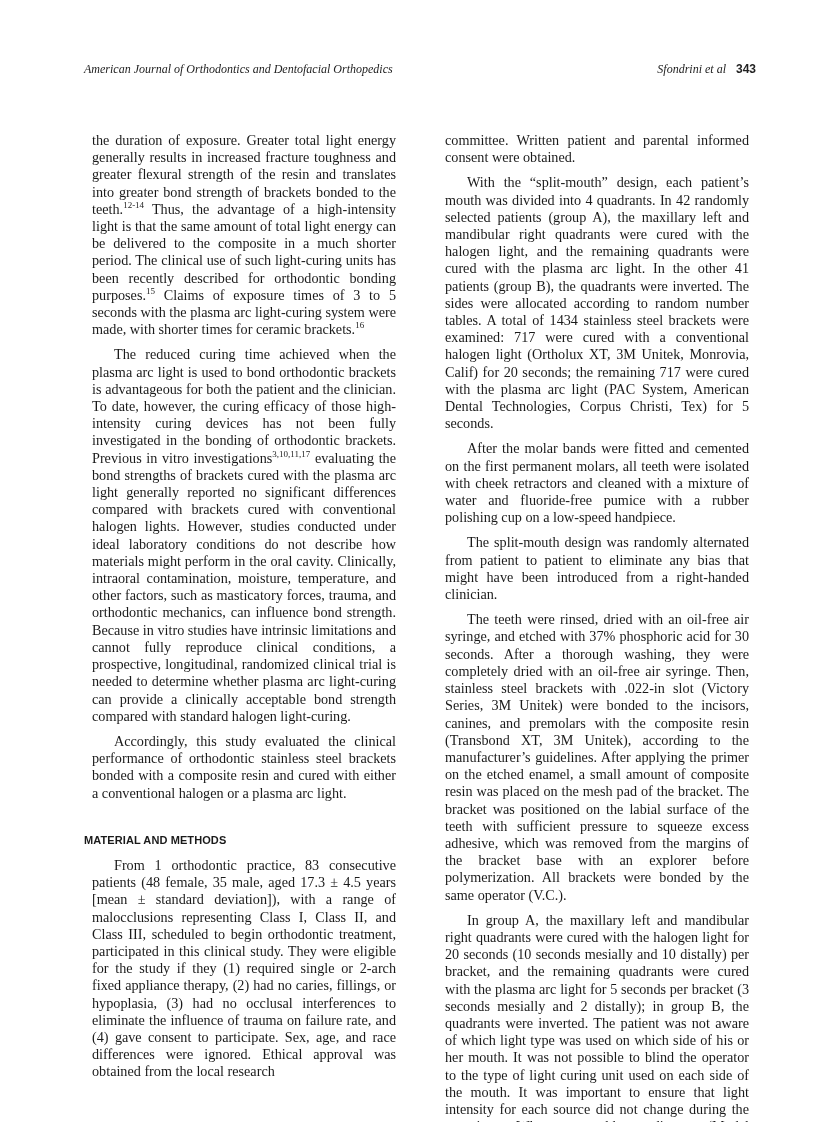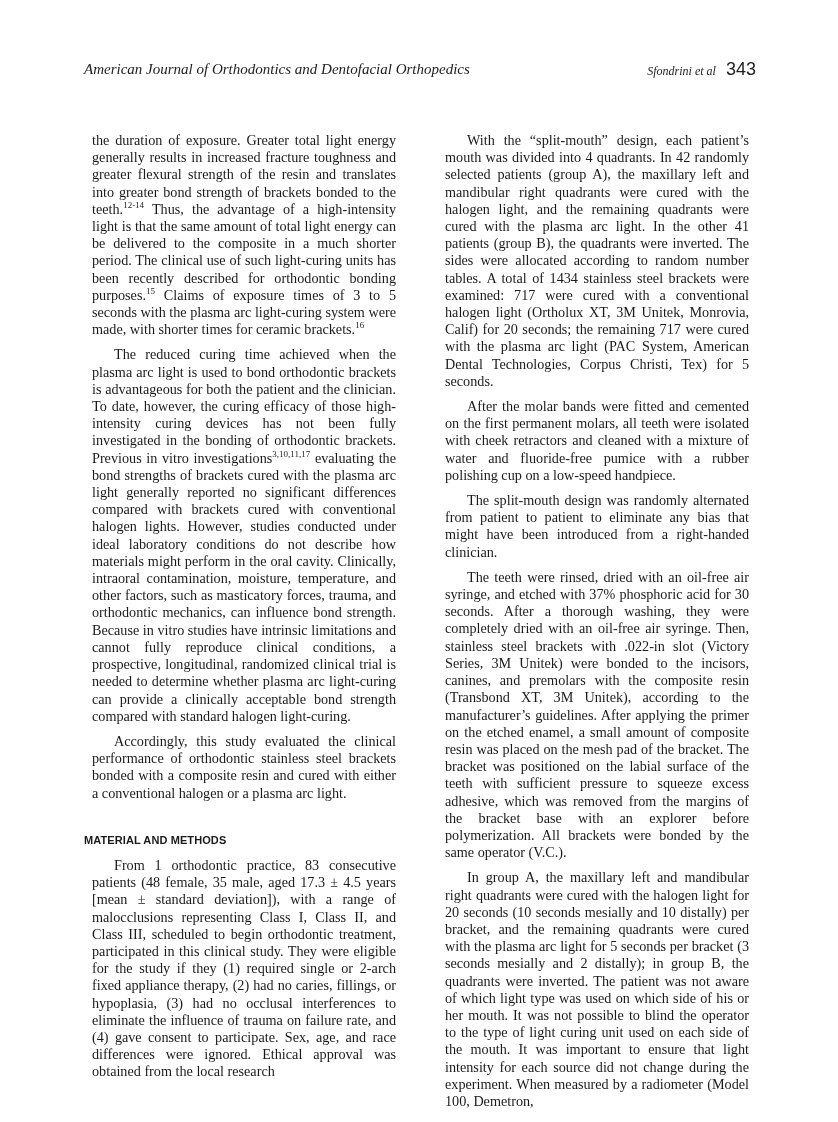--- a/index.html
+++ b/index.html
@@ -1,26 +1,26 @@
 <!DOCTYPE html>
 <html><head>
 <meta charset="utf-8">
 <style>
   html, body { margin: 0; padding: 0; background: #ffffff; }
   body { width: 838px; height: 1122px; position: relative; overflow: hidden; color: #1a1a1a; }
   .header-left {
     position: absolute; left: 84px; top: 62px;
-    font-family: "Liberation Serif", serif; font-style: italic; font-size: 15px; line-height: 15px; color: #222;
+    font-family: "Liberation Serif", serif; font-style: italic; font-size: 12px; line-height: 15px; color: #222;
   }
   .header-right {
     position: absolute; right: 82px; top: 62px;
     font-family: "Liberation Serif", serif; font-size: 12px; line-height: 15px; color: #222;
   }
   .header-right .author { font-style: italic; }
-  .header-right .page-num { font-family: "Liberation Sans", sans-serif; font-weight: normal; font-size: 18px; margin-left: 10px; margin-top: 17px; }
+  .header-right .page-num { font-family: "Liberation Sans", sans-serif; font-weight: bold; font-size: 12px; margin-left: 10px; margin-top: 17px; }
   .column {
     position: absolute; top: 124px; width: 320px;
     font-family: "Liberation Serif", serif; font-size: 14.2px; line-height: 17.2px;
     text-align: justify; color: #1a1a1a;
   }
   .col-left { left: 84px; }
   .col-right { left: 437px; }
   .column p { margin: 8px; }
   .column p.indent { text-indent: 22px; }
   .column sup { font-size: 9px; line-height: 0; vertical-align: super; }
@@ -42,18 +42,19 @@
 
 <div class="column col-left">
   <p><span>the duration of exposure. Greater total light energy generally results in increased fracture toughness and greater flexural strength of the resin and translates into greater bond strength of brackets bonded to the teeth.</span><sup>12-14</sup><span> Thus, the advantage of a high-intensity light is that the same amount of total light energy can be delivered to the composite in a much shorter period. The clinical use of such light-curing units has been recently described for orthodontic bonding purposes.</span><sup>15</sup><span> Claims of exposure times of 3 to 5 seconds with the plasma arc light-curing system were made, with shorter times for ceramic brackets.</span><sup>16</sup></p>
   <p class="indent"><span>The reduced curing time achieved when the plasma arc light is used to bond orthodontic brackets is advantageous for both the patient and the clinician. To date, however, the curing efficacy of those high-intensity curing devices has not been fully investigated in the bonding of orthodontic brackets. Previous in vitro investigations</span><sup>3,10,11,17</sup><span> evaluating the bond strengths of brackets cured with the plasma arc light generally reported no significant differences compared with brackets cured with conventional halogen lights. However, studies conducted under ideal laboratory conditions do not describe how materials might perform in the oral cavity. Clinically, intraoral contamination, moisture, temperature, and other factors, such as masticatory forces, trauma, and orthodontic mechanics, can influence bond strength. Because in vitro studies have intrinsic limitations and cannot fully reproduce clinical conditions, a prospective, longitudinal, randomized clinical trial is needed to determine whether plasma arc light-curing can provide a clinically acceptable bond strength compared with standard halogen light-curing.</span></p>
   <p class="indent">Accordingly, this study evaluated the clinical performance of orthodontic stainless steel brackets bonded with a composite resin and cured with either a conventional halogen or a plasma arc light.</p>
   <div class="section-heading">MATERIAL AND METHODS</div>
   <p class="indent">From 1 orthodontic practice, 83 consecutive patients (48 female, 35 male, aged 17.3 ± 4.5 years [mean ± standard deviation]), with a range of malocclusions representing Class I, Class II, and Class III, scheduled to begin orthodontic treatment, participated in this clinical study. They were eligible for the study if they (1) required single or 2-arch fixed appliance therapy, (2) had no caries, fillings, or hypoplasia, (3) had no occlusal interferences to eliminate the influence of trauma on failure rate, and (4) gave consent to participate. Sex, age, and race differences were ignored. Ethical approval was obtained from the local research</p>
 </div>
 
 <div class="column col-right">
+  <p>committee. Written patient and parental informed consent were obtained.</p>
   <p class="indent">With the “split-mouth” design, each patient’s mouth was divided into 4 quadrants. In 42 randomly selected patients (group A), the maxillary left and mandibular right quadrants were cured with the halogen light, and the remaining quadrants were cured with the plasma arc light. In the other 41 patients (group B), the quadrants were inverted. The sides were allocated according to random number tables. A total of 1434 stainless steel brackets were examined: 717 were cured with a conventional halogen light (Ortholux XT, 3M Unitek, Monrovia, Calif) for 20 seconds; the remaining 717 were cured with the plasma arc light (PAC System, American Dental Technologies, Corpus Christi, Tex) for 5 seconds.</p>
   <p class="indent">After the molar bands were fitted and cemented on the first permanent molars, all teeth were isolated with cheek retractors and cleaned with a mixture of water and fluoride-free pumice with a rubber polishing cup on a low-speed handpiece.</p>
   <p class="indent">The split-mouth design was randomly alternated from patient to patient to eliminate any bias that might have been introduced from a right-handed clinician.</p>
   <p class="indent">The teeth were rinsed, dried with an oil-free air syringe, and etched with 37% phosphoric acid for 30 seconds. After a thorough washing, they were completely dried with an oil-free air syringe. Then, stainless steel brackets with .022-in slot (Victory Series, 3M Unitek) were bonded to the incisors, canines, and premolars with the composite resin (Transbond XT, 3M Unitek), according to the manufacturer’s guidelines. After applying the primer on the etched enamel, a small amount of composite resin was placed on the mesh pad of the bracket. The bracket was positioned on the labial surface of the teeth with sufficient pressure to squeeze excess adhesive, which was removed from the margins of the bracket base with an explorer before polymerization. All brackets were bonded by the same operator (V.C.).</p>
   <p class="indent">In group A, the maxillary left and mandibular right quadrants were cured with the halogen light for 20 seconds (10 seconds mesially and 10 distally) per bracket, and the remaining quadrants were cured with the plasma arc light for 5 seconds per bracket (3 seconds mesially and 2 distally); in group B, the quadrants were inverted. The patient was not aware of which light type was used on which side of his or her mouth. It was not possible to blind the operator to the type of light curing unit used on each side of the mouth. It was important to ensure that light intensity for each source did not change during the experiment. When measured by a radiometer (Model 100, Demetron,</p>
 </div>
 
 </body></html>

